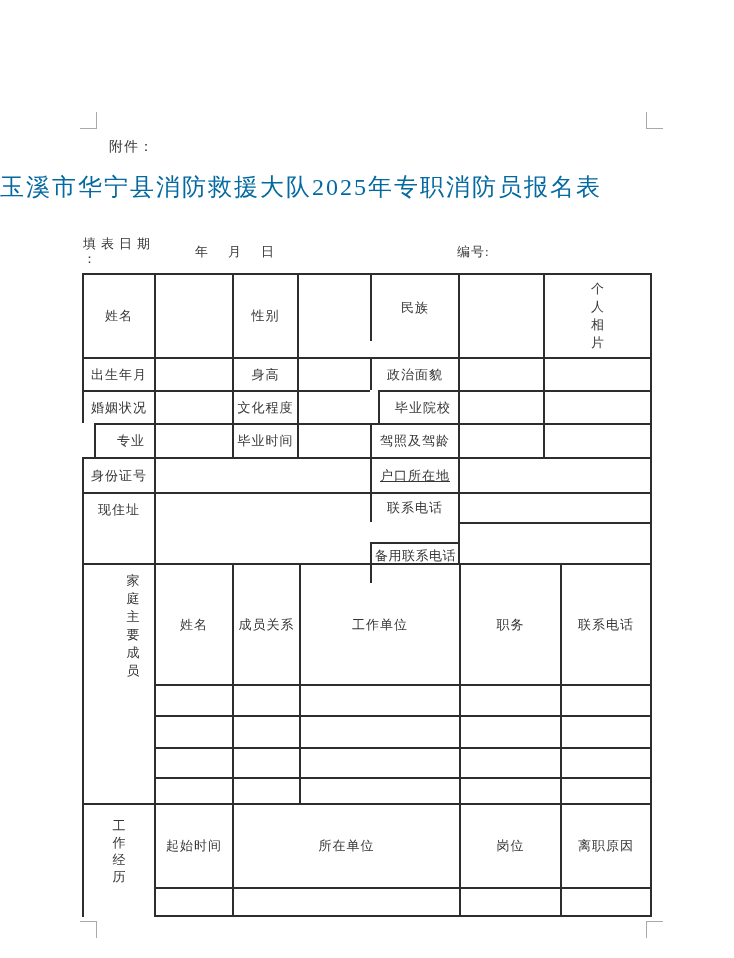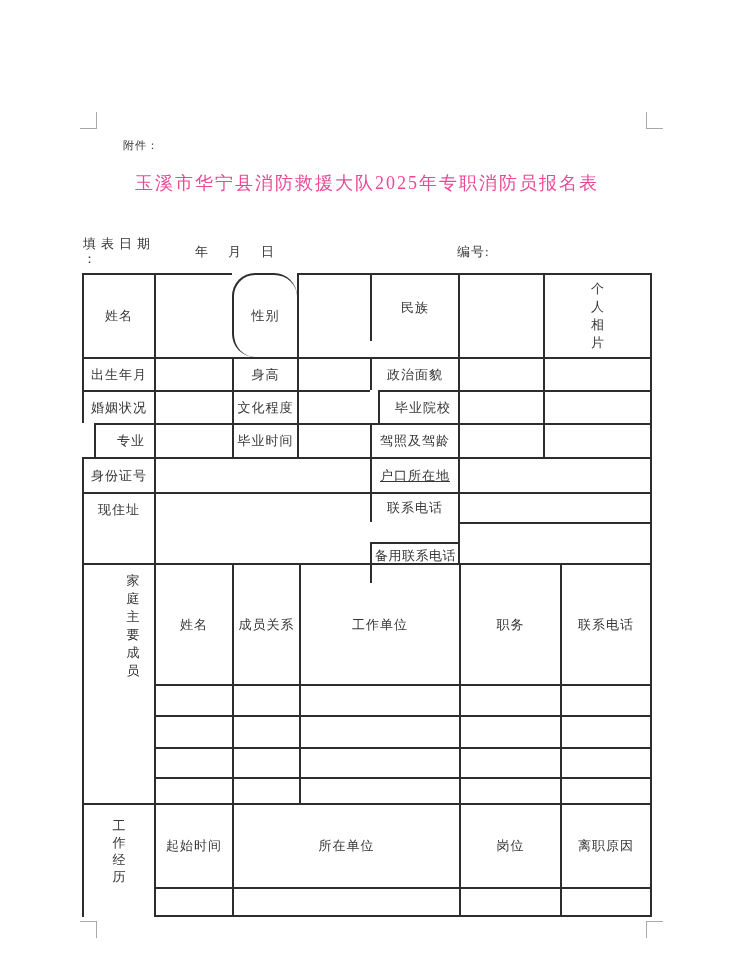--- a/index.html
+++ b/index.html
@@ -7,22 +7,22 @@
     position:relative;width:734px;height:958px;background:#ffffff;overflow:hidden;
     font-family:"Liberation Serif","DejaVu Serif",serif;color:#363636;
   }
   
   .mk{position:absolute;width:16px;height:16px;}
   .mk.tl{border-right:1.5px solid #a9a9a9;border-bottom:1.5px solid #a9a9a9;}
   .mk.tr{border-left:1.5px solid #a9a9a9;border-bottom:1.5px solid #a9a9a9;}
   .mk.bl{border-right:1.5px solid #a9a9a9;border-top:1.5px solid #a9a9a9;}
   .mk.br{border-left:1.5px solid #a9a9a9;border-top:1.5px solid #a9a9a9;}
   
-  .attachment{position:absolute;left:109px;top:138px;font-size:11px;letter-spacing:1px;padding-left:14px;}
-  .title{position:absolute;left:0;top:171px;width:734px;text-align:center;font-size:18px;letter-spacing:2px;color:#ec4899;}
+  .attachment{position:absolute;left:95px;top:138px;font-size:14px;letter-spacing:1px;padding-left:14px;}
+  .title{position:absolute;left:0;top:171px;width:734px;font-size:24px;letter-spacing:2px;color:#0369a1;}
   .filldate{position:absolute;left:83px;top:236px;font-size:13px;line-height:15px;}
   .filldate .row1{letter-spacing:5px;}
   .ymd{position:absolute;left:195px;top:243px;display:flex;gap:20px;font-size:13px;}
   .serial{position:absolute;left:457px;top:243px;font-size:13px;letter-spacing:1px;}
   
   .tbl{position:absolute;left:82px;top:273px;width:570px;height:644px;box-sizing:border-box;border-right:2px solid #2d2d2d;}
   .c{position:absolute;box-sizing:border-box;border-top:2px solid #2d2d2d;border-left:2px solid #2d2d2d;font-size:13px;}
   .l{display:flex;align-items:center;justify-content:center;letter-spacing:1px;text-align:center;}
   .l.topal{align-items:flex-start;padding-top:7px;}
   .l.leftal{justify-content:flex-start;align-items:flex-start;padding:3px 0 0 3px;text-align:left;line-height:17px;letter-spacing:0.5px;}
@@ -50,21 +50,21 @@
     <span>年</span>
     <span>月</span>
     <span>日</span>
   </div>
   <div class="serial">编号:</div>
 
   <div class="tbl">
 
     <div class="c l" style="left:0;top:0;width:72px;height:84px;">姓名</div>
     <div class="c" style="left:72px;top:0;width:78px;height:84px;"></div>
-    <div class="c l" style="left:150px;top:0;width:65px;height:84px;border-radius:23px;">性别</div>
+    <div class="c l" style="left:150px;top:0;width:65px;height:84px;">性别</div>
     <div class="c" style="left:215px;top:0;width:73px;height:84px;"></div>
     <div class="c l" style="left:288px;top:0;width:88px;height:68px;">民族</div>
     <div class="c" style="left:376px;top:0;width:85px;height:84px;"></div>
     <div class="c l" style="left:461px;top:0;width:107px;height:84px;">
         <div class="v">个人相片</div>
       </div>
 
     <div class="c l" style="left:0;top:84px;width:72px;height:33px;">出生年月</div>
     <div class="c" style="left:72px;top:84px;width:78px;height:33px;"></div>
     <div class="c l" style="left:150px;top:84px;width:65px;height:33px;">身高</div>

